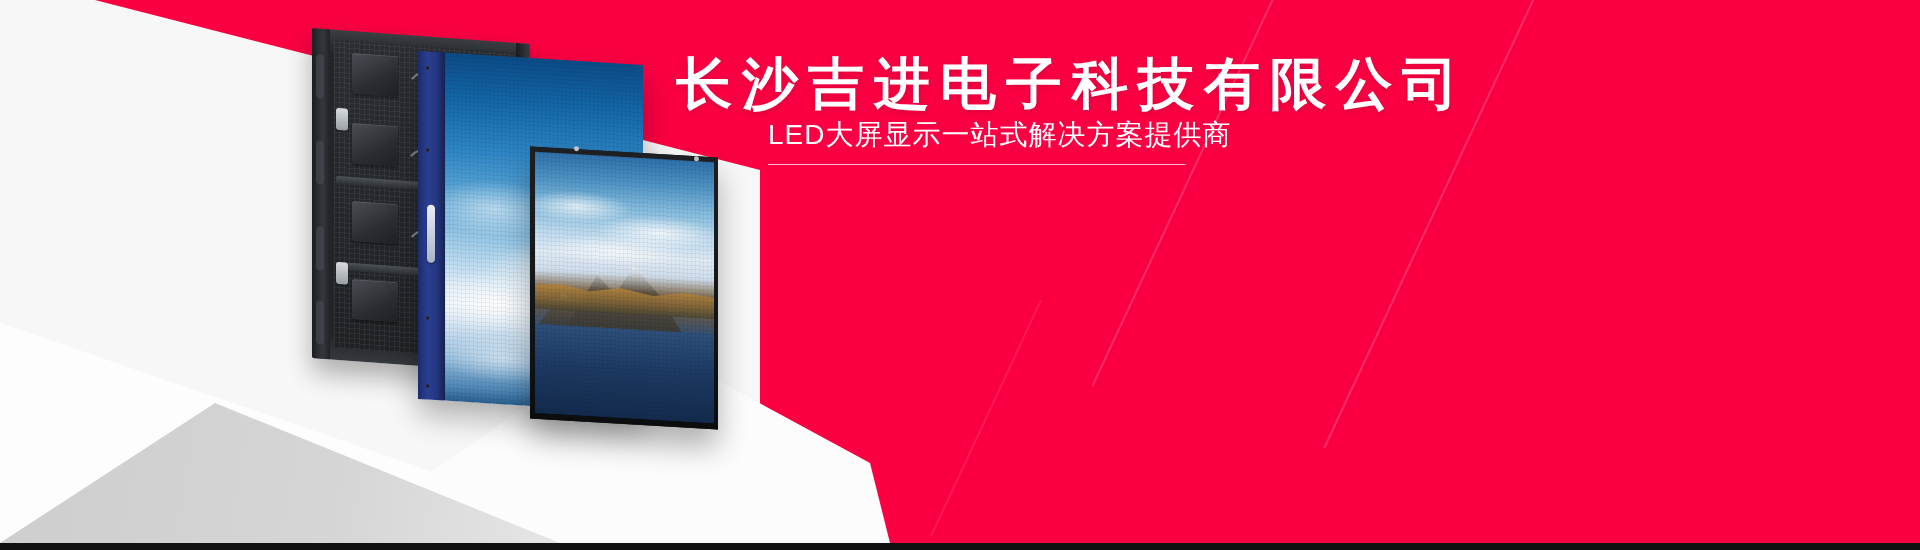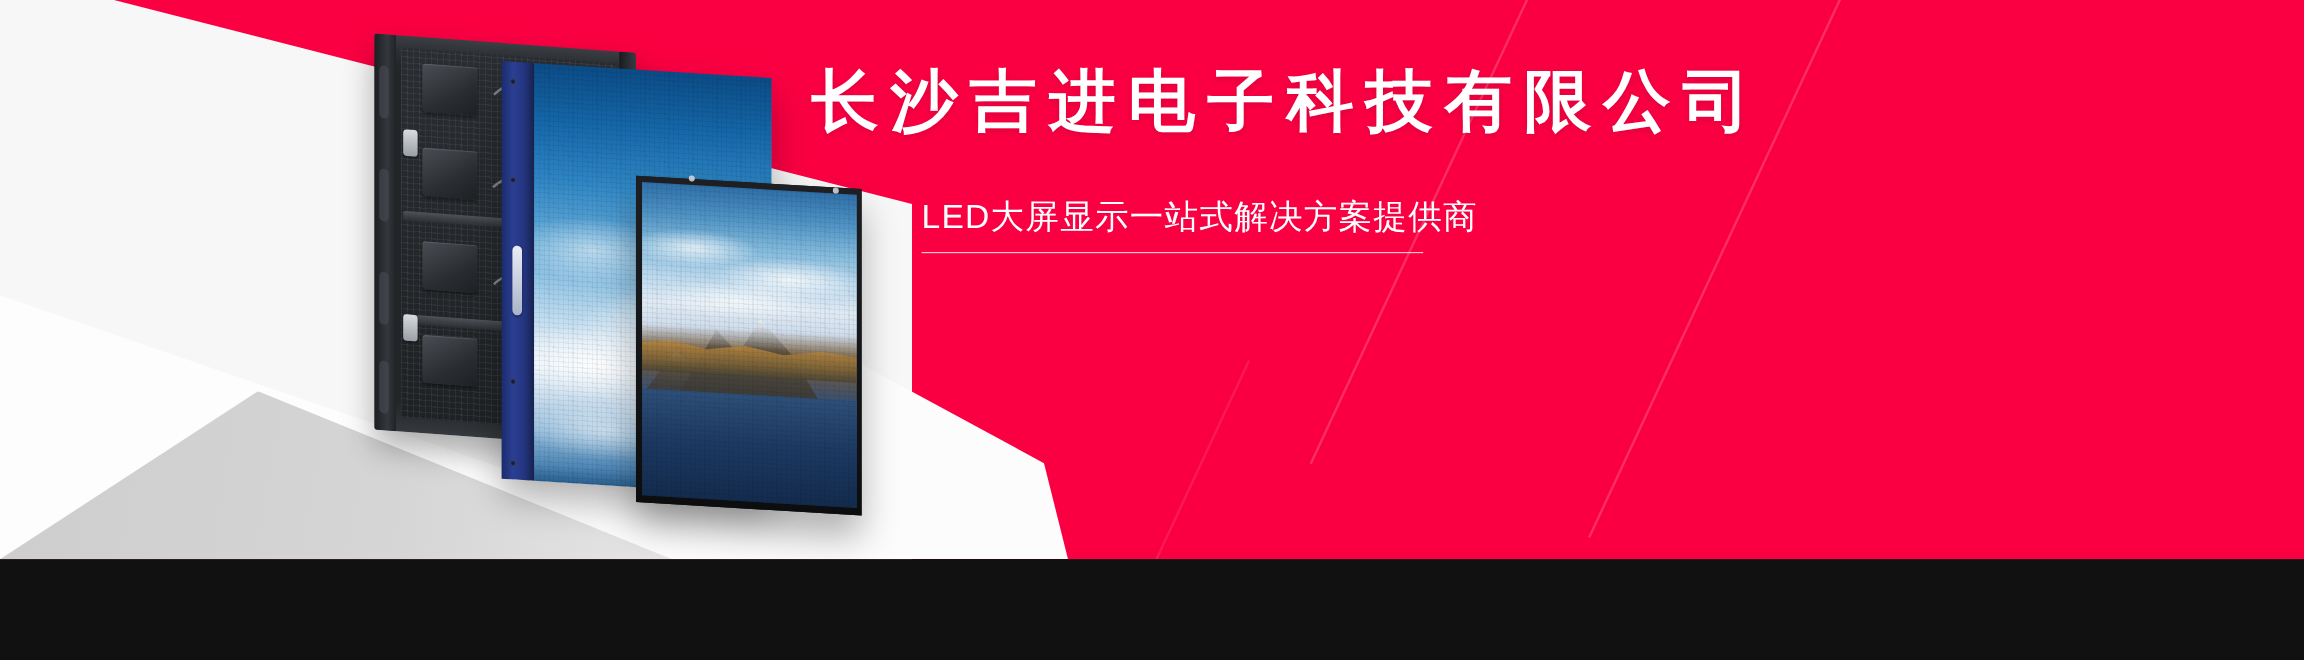--- a/index.html
+++ b/index.html
@@ -1,19 +1,19 @@
 <!DOCTYPE html>
 <html><head>
 <meta charset="utf-8">
 <style>
   * { margin:0; padding:0; box-sizing:border-box; }
   html,body { background:#111; }
   .stage {
     position:relative;
-    width:1920px; height:466px;
+    width:1920px; height:543px;
     overflow:hidden;
     font-family:"Liberation Sans","DejaVu Sans",sans-serif;
     background:#FA0042;
   }
 
   
   .bg-red { position:absolute; inset:0; background:#FA0042; }
 
   .wedge-top {
     position:absolute; left:0; top:0; width:760px; height:560px;
@@ -180,21 +180,21 @@
   }
   .dot-top { position:absolute; width:5px; height:5px; border-radius:50%; background:#cfd3d8; opacity:.9; }
 
   
   .copy { position:absolute; left:676px; top:52px; width:1100px; color:#fff; }
   .title {
     font-size:56px; font-weight:700; letter-spacing:10px; line-height:1.15;
     white-space:nowrap;
     text-shadow:0 2px 6px rgba(0,0,0,.12);
   }
-  .sub-wrap { margin-left:92px; margin-top:46px; width:418px; }
+  .sub-wrap { margin-left:92px; width:418px; }
   .subtitle {
     font-size:28px; font-weight:400; letter-spacing:1px; white-space:nowrap;
   }
   .rule { margin-top:10px; height:1px; background:rgba(255,255,255,.75); width:418px; }
   .tagline {
     margin-left:172px; margin-top:22px;
     font-size:17px; letter-spacing:1.5px; white-space:nowrap;
   }
 </style>
 </head>

